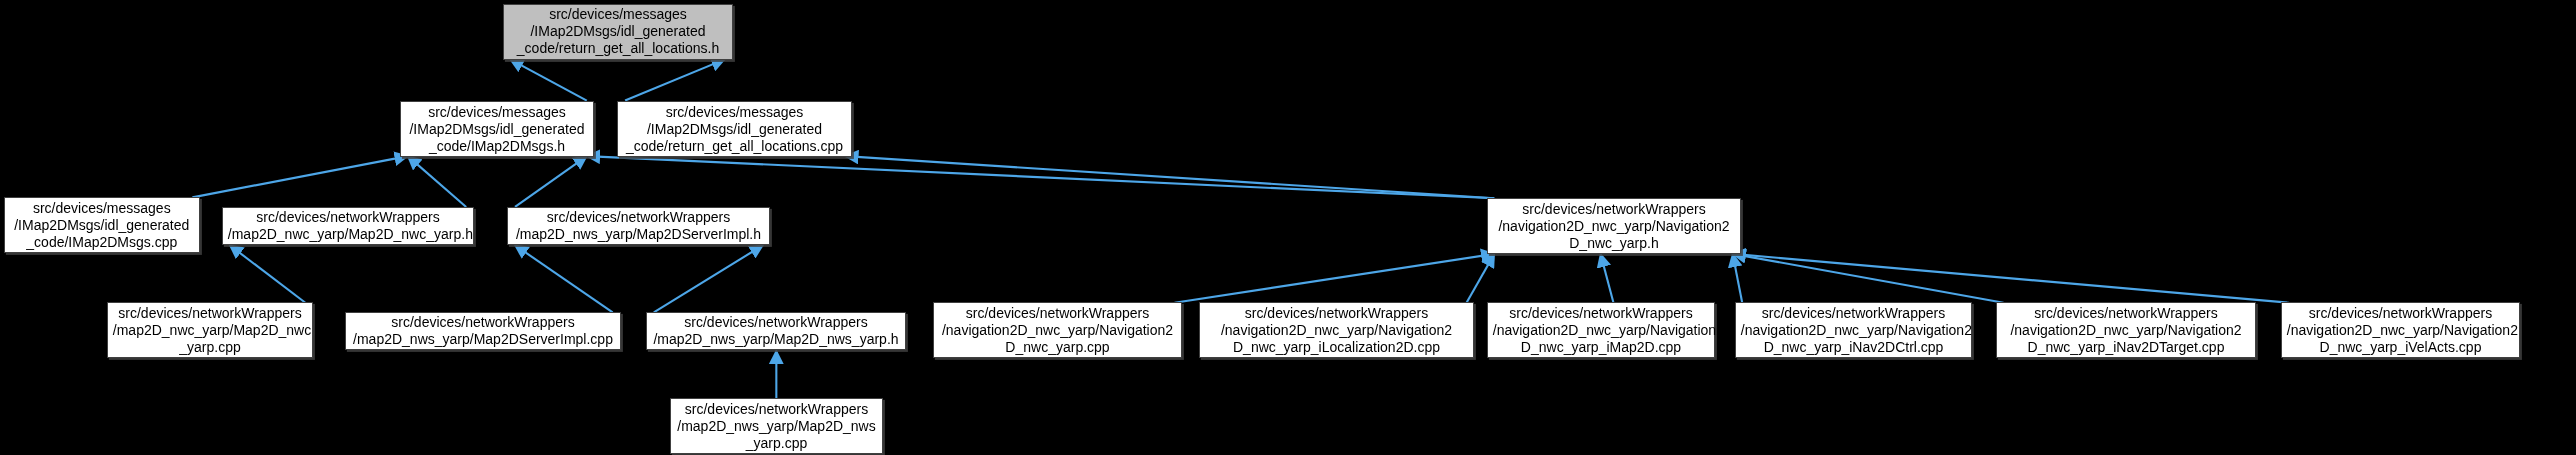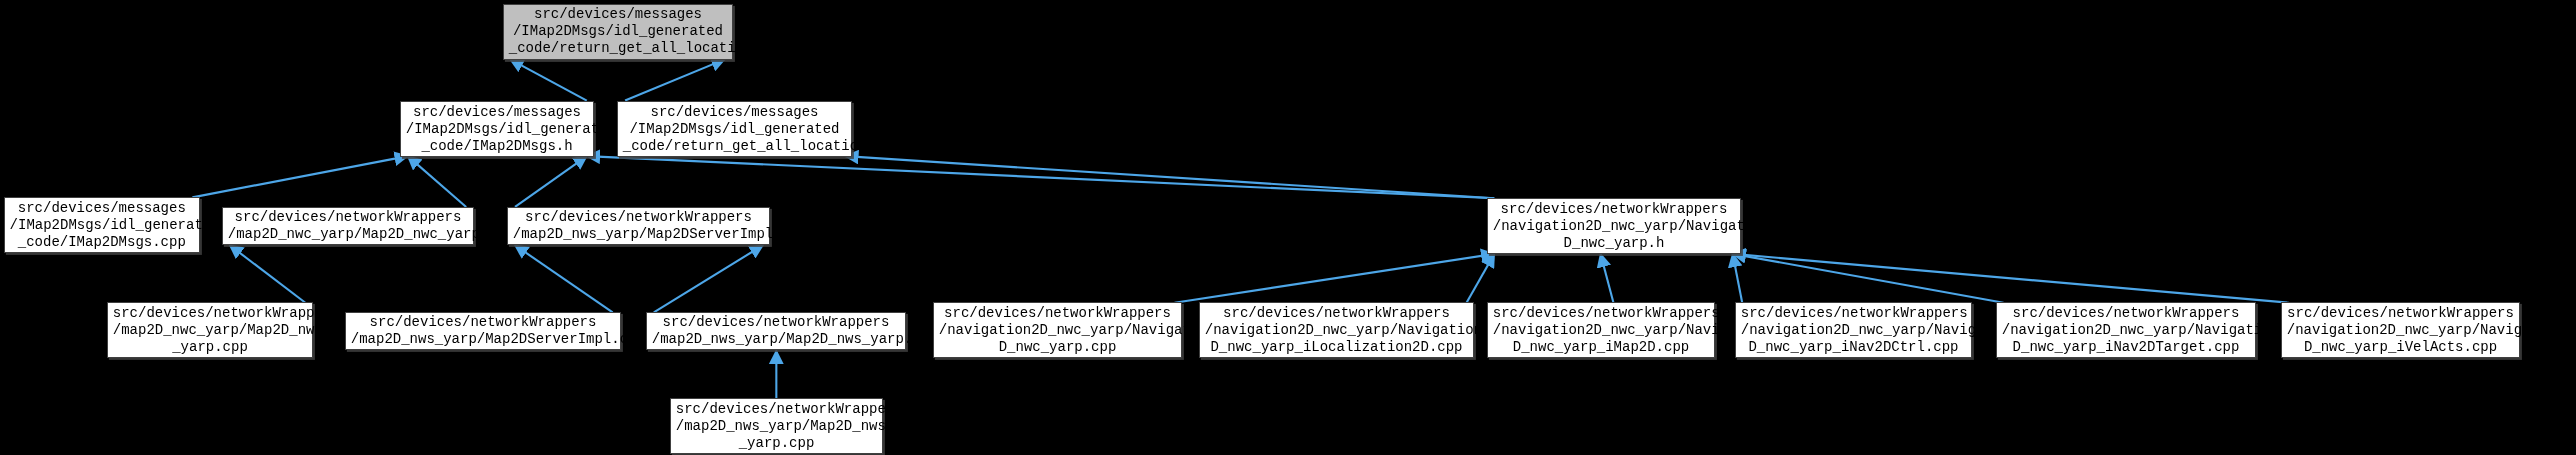--- a/index.html
+++ b/index.html
@@ -2,21 +2,21 @@
 <html><head>
 <meta charset="utf-8">
 <title>Include dependency graph</title>
 <style>
   html,body{margin:0;padding:0;background:#000;}
   #graph{
     position:relative;
     width:2576px;
     height:456px;
     background:#000000;
-    font-family:Liberation Mono, monospace;
+    font-family:Liberation Sans, sans-serif;
     overflow:hidden;
   }
   #edges{position:absolute;left:0;top:0;width:2576px;height:456px;pointer-events:none;}
   .node{
     position:absolute;
     box-sizing:border-box;
     background:#ffffff;
     border:1px solid #404040;
     box-shadow:1.9px 1.9px 0 rgba(64,64,64,0.85);
     display:flex;

